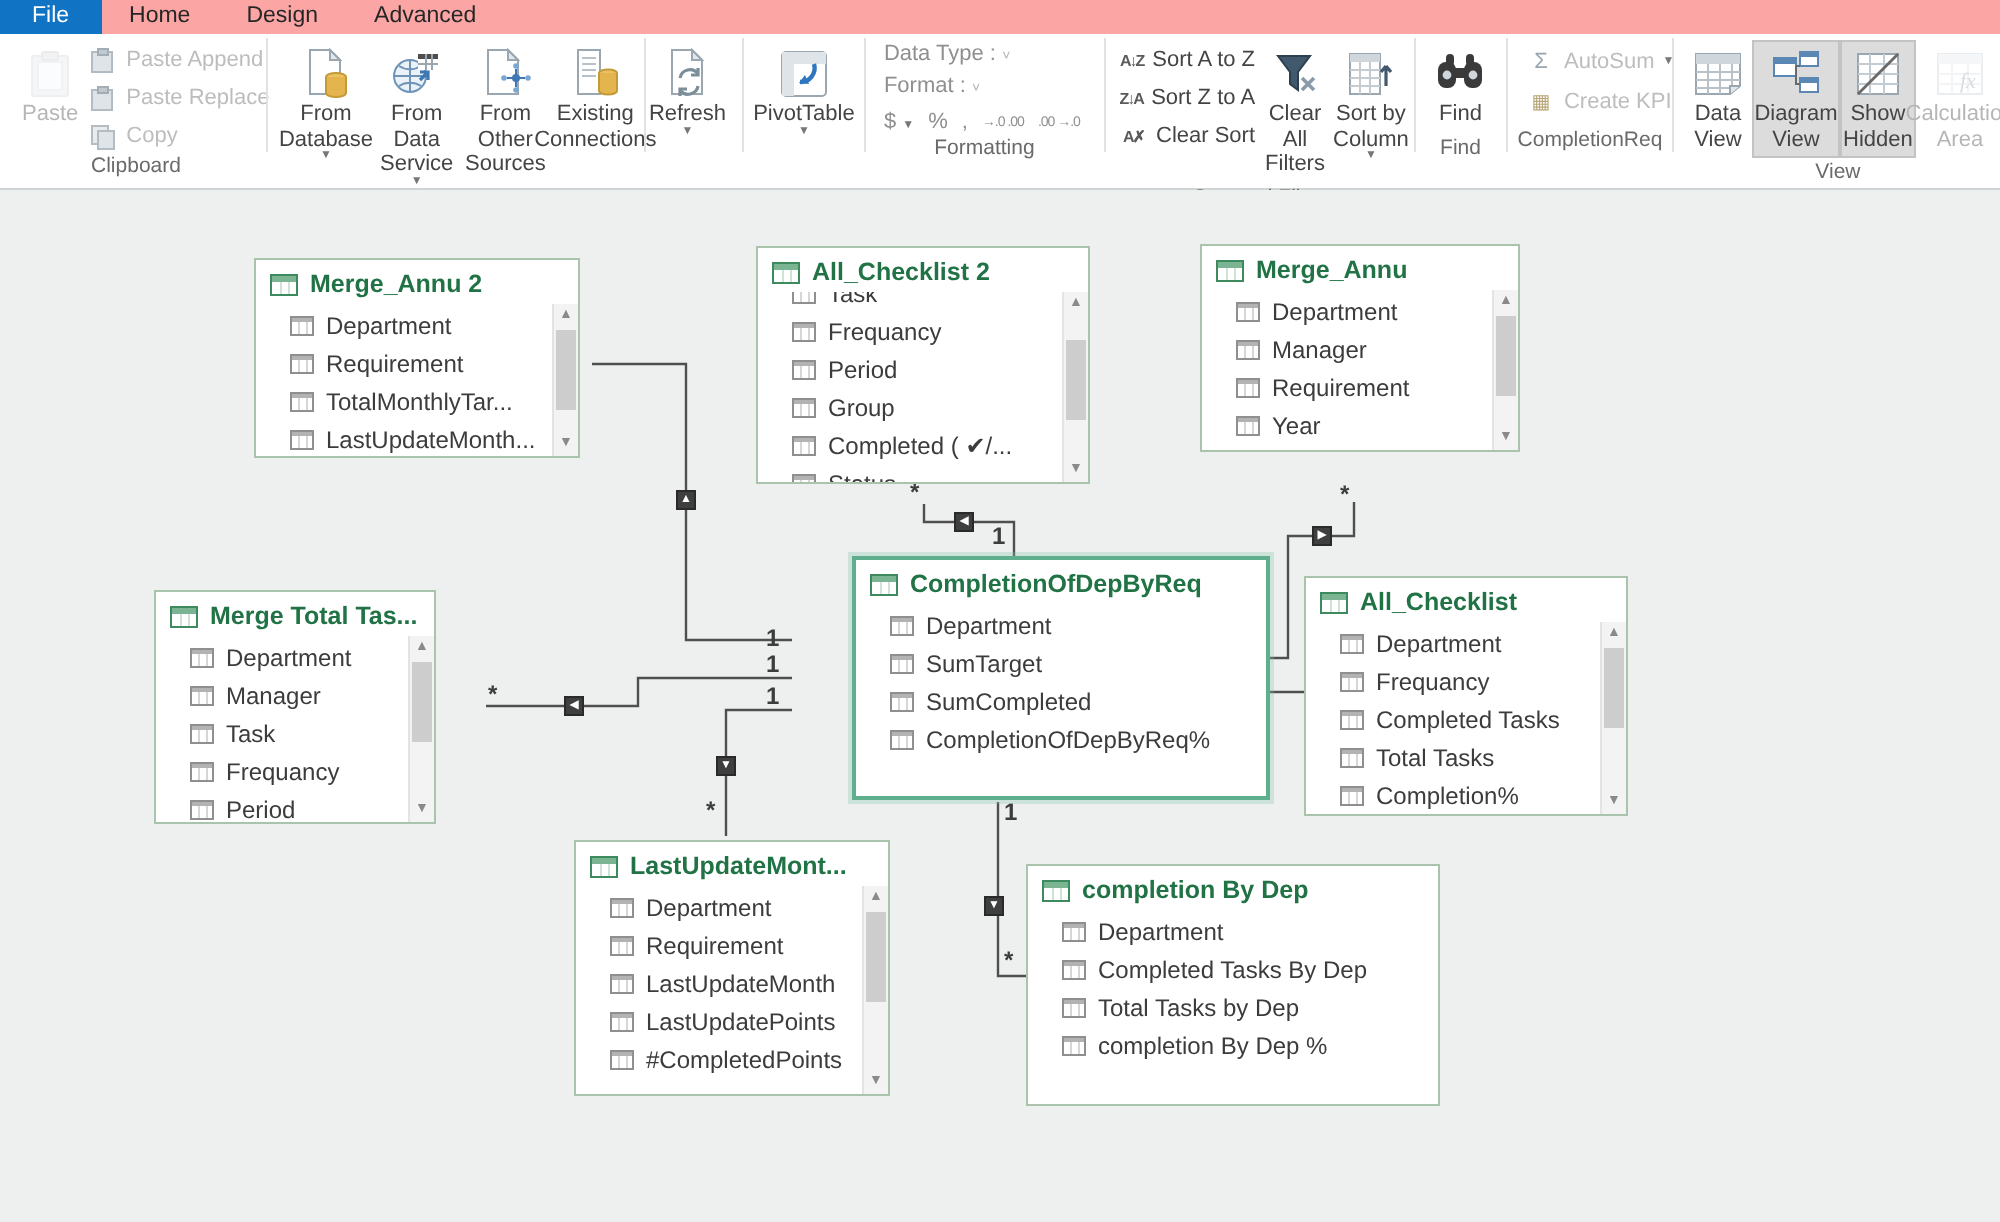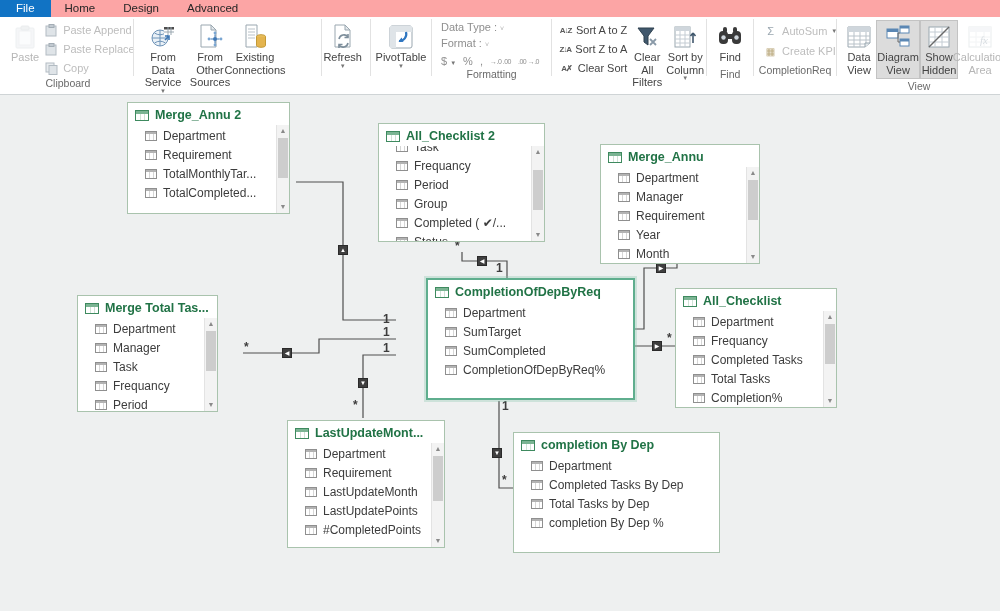--- a/index.html
+++ b/index.html
@@ -121,20 +121,32 @@
       </div>
       <div class="rgroup-label">Clipboard</div>
     </div>
     <div class="rdivider"></div>
 
     <div class="rgroup" style="width:186px">
       <div class="rgroup-content">
         <div class="rbtn-big" style="width:48px">
           <span class="ric">
             <svg width="26" height="26" viewBox="0 0 26 26">
+                <path d="M5 1 h10 l5 5 v17 H5 z" fill="#fff" stroke="#9aa7b0"></path>
+                <path d="M15 1 l5 5 h-5 z" fill="#e3e8ec" stroke="#9aa7b0"></path>
+                <ellipse cx="18" cy="14.5" rx="5" ry="2" fill="#eac263" stroke="#c49a36"></ellipse>
+                <path d="M13 14.5 v8 c0 1.1 2.2 2 5 2 s5 -.9 5 -2 v-8" fill="#e4b44e" stroke="#c49a36"></path>
+              </svg>
+          </span>
+          <span>From Database</span>
+          <span class="drop">▼</span>
+        </div>
+        <div class="rbtn-big" style="width:48px">
+          <span class="ric">
+            <svg width="26" height="26" viewBox="0 0 26 26">
                 <circle cx="10" cy="14" r="8" fill="#eaf1f7" stroke="#6f94b8"></circle>
                 <path d="M2 14 h16 M10 6 v16 M4.5 9 a10 10 0 0 0 11 0 M4.5 19 a10 10 0 0 1 11 0" fill="none" stroke="#6f94b8"></path>
                 <rect x="14" y="3" width="10" height="8" fill="#fff" stroke="#5b7documents1"></rect>
                 <rect x="14" y="3" width="10" height="2.5" fill="#4d4d4d"></rect>
                 <path d="M14 8 h10 M18 3 v8 M21 3 v8" stroke="#9aa7b0" fill="none"></path>
                 <path d="M15 16 l4 -4 m0 4 v-4 h-4" stroke="#3f78b5" stroke-width="1.6" fill="none"></path>
               </svg>
           </span>
           <span>From Data Service</span>
           <span class="drop">▼</span>
@@ -389,21 +401,21 @@
   <span class="card-label" style="left:383px;top:246px">1</span>
   <span class="card-label" style="left:455px;top:144px">*</span>
   <span class="card-label" style="left:496px;top:166px">1</span>
   <span class="card-label" style="left:670px;top:145px">*</span>
   <span class="card-label" style="left:611px;top:226px">1</span>
   <span class="card-label" style="left:667px;top:236px">*</span>
   <span class="card-label" style="left:611px;top:243px">1</span>
   <span class="card-label" style="left:502px;top:378px">*</span>
   <span class="card-label" style="left:502px;top:304px">1</span>
 
-  <div class="tbl" style="left:127px;top:7px;width:163px;height:112px">
+  <div class="tbl" style="left:127px;top:34px;width:163px;height:100px">
     <div class="tbl-head">
         <span class="grid-ico green"></span>
         <span class="tbl-title">Merge_Annu 2</span>
       </div>
     <div class="tbl-body">
       <div class="fields">
           <div class="fields-inner">
         <div class="fld">
               <span class="grid-ico"></span>
               <span>Department</span>
@@ -411,21 +423,21 @@
         <div class="fld">
               <span class="grid-ico"></span>
               <span>Requirement</span>
             </div>
         <div class="fld">
               <span class="grid-ico"></span>
               <span>TotalMonthlyTar...</span>
             </div>
         <div class="fld">
               <span class="grid-ico"></span>
-              <span>TotalCompleted...</span>
+              <span>LastUpdateMonth...</span>
             </div>
       </div>
         </div>
       <div class="sbar">
           <div class="sarr up">▲</div>
           <div class="sthumb" style="top:13px;height:40px"></div>
           <div class="sarr down">▼</div>
         </div>
     </div>
   </div>
@@ -465,21 +477,21 @@
       </div>
         </div>
       <div class="sbar">
           <div class="sarr up">▲</div>
           <div class="sthumb" style="top:24px;height:40px"></div>
           <div class="sarr down">▼</div>
         </div>
     </div>
   </div>
 
-  <div class="tbl" style="left:600px;top:49px;width:160px;height:120px">
+  <div class="tbl" style="left:600px;top:27px;width:160px;height:104px">
     <div class="tbl-head">
         <span class="grid-ico green"></span>
         <span class="tbl-title">Merge_Annu</span>
       </div>
     <div class="tbl-body">
       <div class="fields">
           <div class="fields-inner">
         <div class="fld">
               <span class="grid-ico"></span>
               <span>Department</span>
@@ -570,21 +582,21 @@
             </div>
         <div class="fld">
               <span class="grid-ico"></span>
               <span>CompletionOfDepByReq%</span>
             </div>
       </div>
         </div>
     </div>
   </div>
 
-  <div class="tbl" style="left:675px;top:193px;width:162px;height:120px">
+  <div class="tbl" style="left:652px;top:193px;width:162px;height:120px">
     <div class="tbl-head">
         <span class="grid-ico green"></span>
         <span class="tbl-title">All_Checklist</span>
       </div>
     <div class="tbl-body">
       <div class="fields">
           <div class="fields-inner">
         <div class="fld">
               <span class="grid-ico"></span>
               <span>Department</span>

